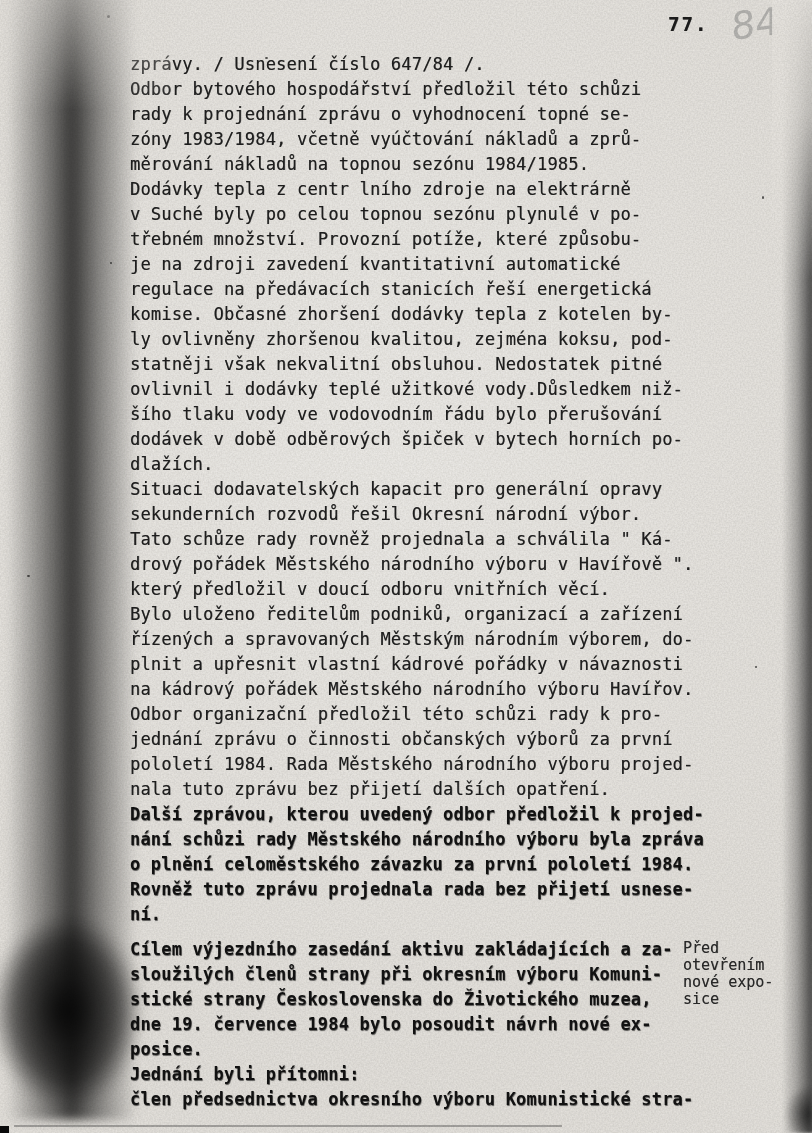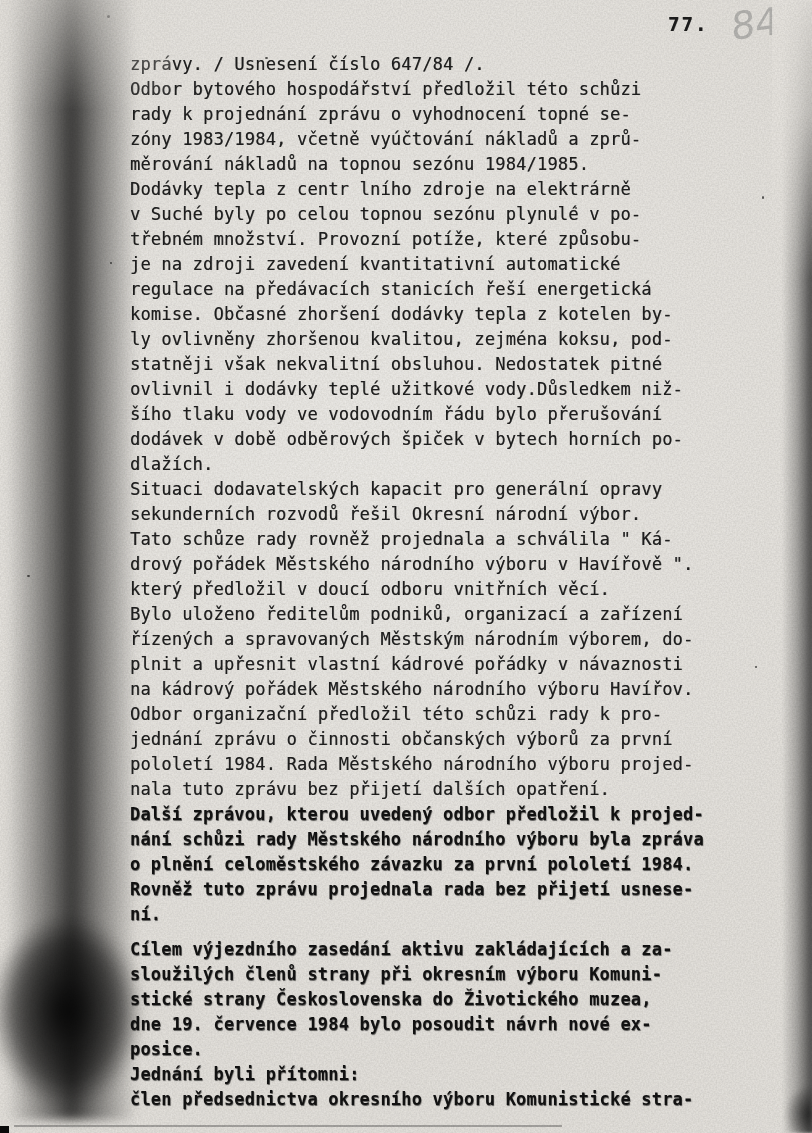--- a/index.html
+++ b/index.html
@@ -255,20 +255,26 @@
       <div class="spacer"></div>
       <div class="line bold">Cílem výjezdního zasedání aktivu zakládajících a za-</div>
       <div class="line bold">sloužilých členů strany při okresním výboru Komuni-</div>
       <div class="line bold">stické strany Československa do Životického muzea,</div>
       <div class="line bold">dne 19. července 1984 bylo posoudit návrh nové ex-</div>
       <div class="line bold">posice.</div>
       <div class="line bold">Jednání byli přítomni:</div>
       <div class="line bold">člen předsednictva okresního výboru Komunistické stra-</div>
     </div>
 
+  <div class="margin-note" id="marginNote">
+      <div class="mn-line">Před</div>
+      <div class="mn-line">otevřením</div>
+      <div class="mn-line">nové expo-</div>
+      <div class="mn-line">sice</div>
+    </div>
 
   <div class="gutter"></div>
   <div class="gutter-bottom"></div>
   <div class="gutter-top-soft"></div>
   <div class="right-band"></div>
   <div class="right-band-fade"></div>
   <div class="right-bottom-blob"></div>
   <div class="bottom-line"></div>
   <div class="corner-square"></div>
 

